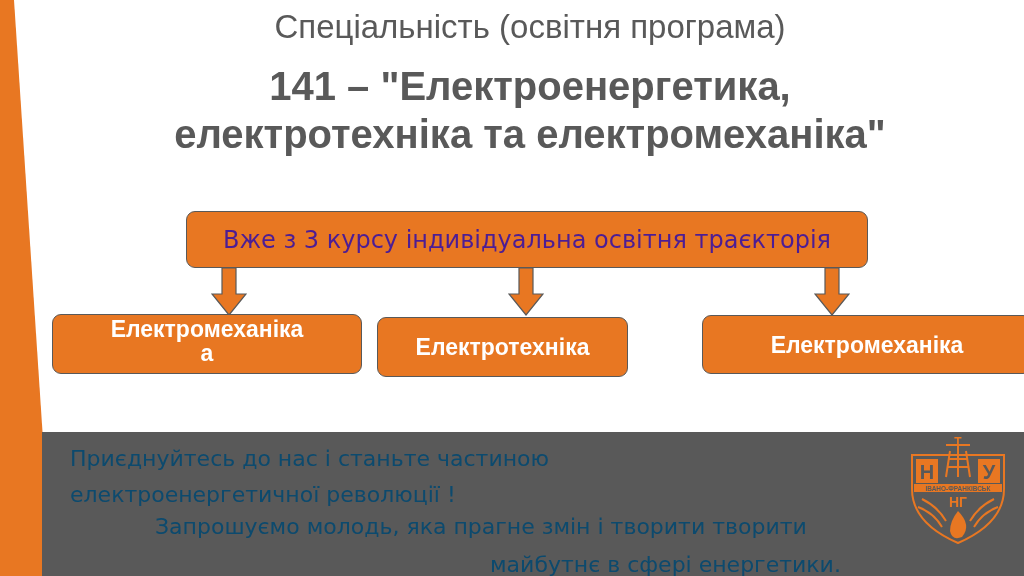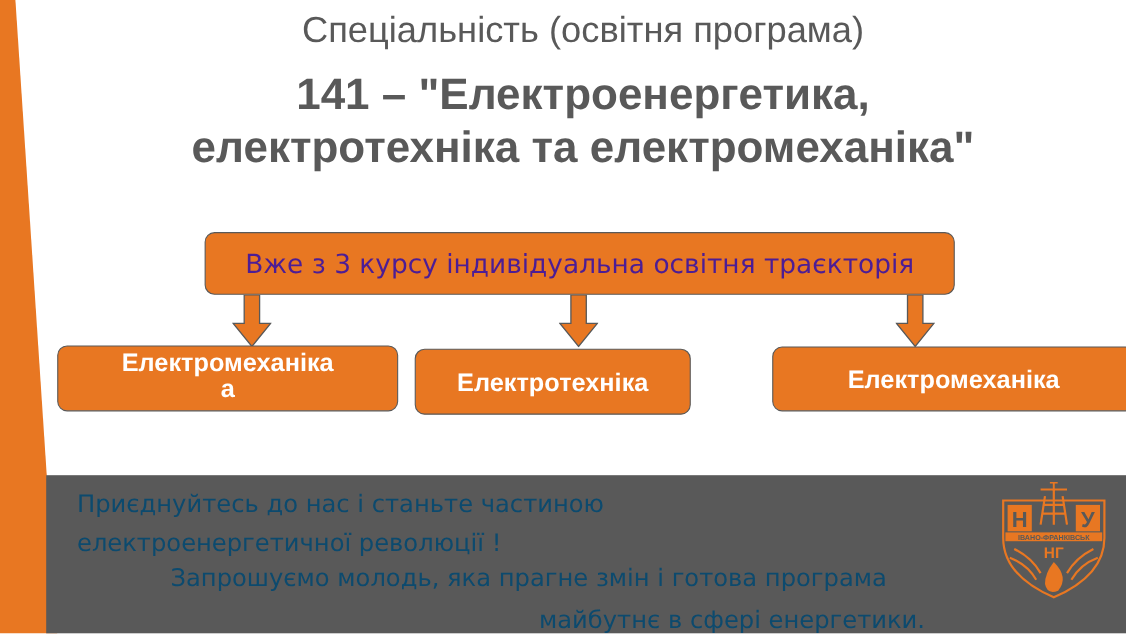--- a/index.html
+++ b/index.html
@@ -58,21 +58,21 @@
 </div>
 <div class="box box2">
   <span>Електротехніка</span>
 </div>
 <div class="box box3">
   <span>Електромеханіка</span>
 </div>
 
 <div class="cta cta1">Приєднуйтесь до нас і станьте частиною</div>
 <div class="cta cta2">електроенергетичної революції !</div>
-<div class="cta cta3">Запрошуємо молодь, яка прагне змін і готова програма</div>
+<div class="cta cta3">Запрошуємо молодь, яка прагне змін і творити творити</div>
 <div class="cta cta4">майбутнє в сфері енергетики.</div>
 
 <svg class="logo" viewBox="0 0 100 108">
   <g fill="none" stroke="#e87722" stroke-width="2">
     <path d="M4,18 L96,18 L96,52 Q96,86 50,106 Q4,86 4,52 Z"></path>
     <path d="M38,8 L62,8 M50,8 L50,40 M42,14 L38,40 M58,14 L62,40 M40,22 L60,22 M39,30 L61,30"></path>
     <path d="M14,62 Q30,70 38,84 M86,62 Q70,70 62,84 M10,70 Q26,76 34,90 M90,70 Q74,76 66,90"></path>
   </g>
   <rect x="8" y="22" width="22" height="24" fill="#e87722"></rect>
   <rect x="70" y="22" width="22" height="24" fill="#e87722"></rect>

